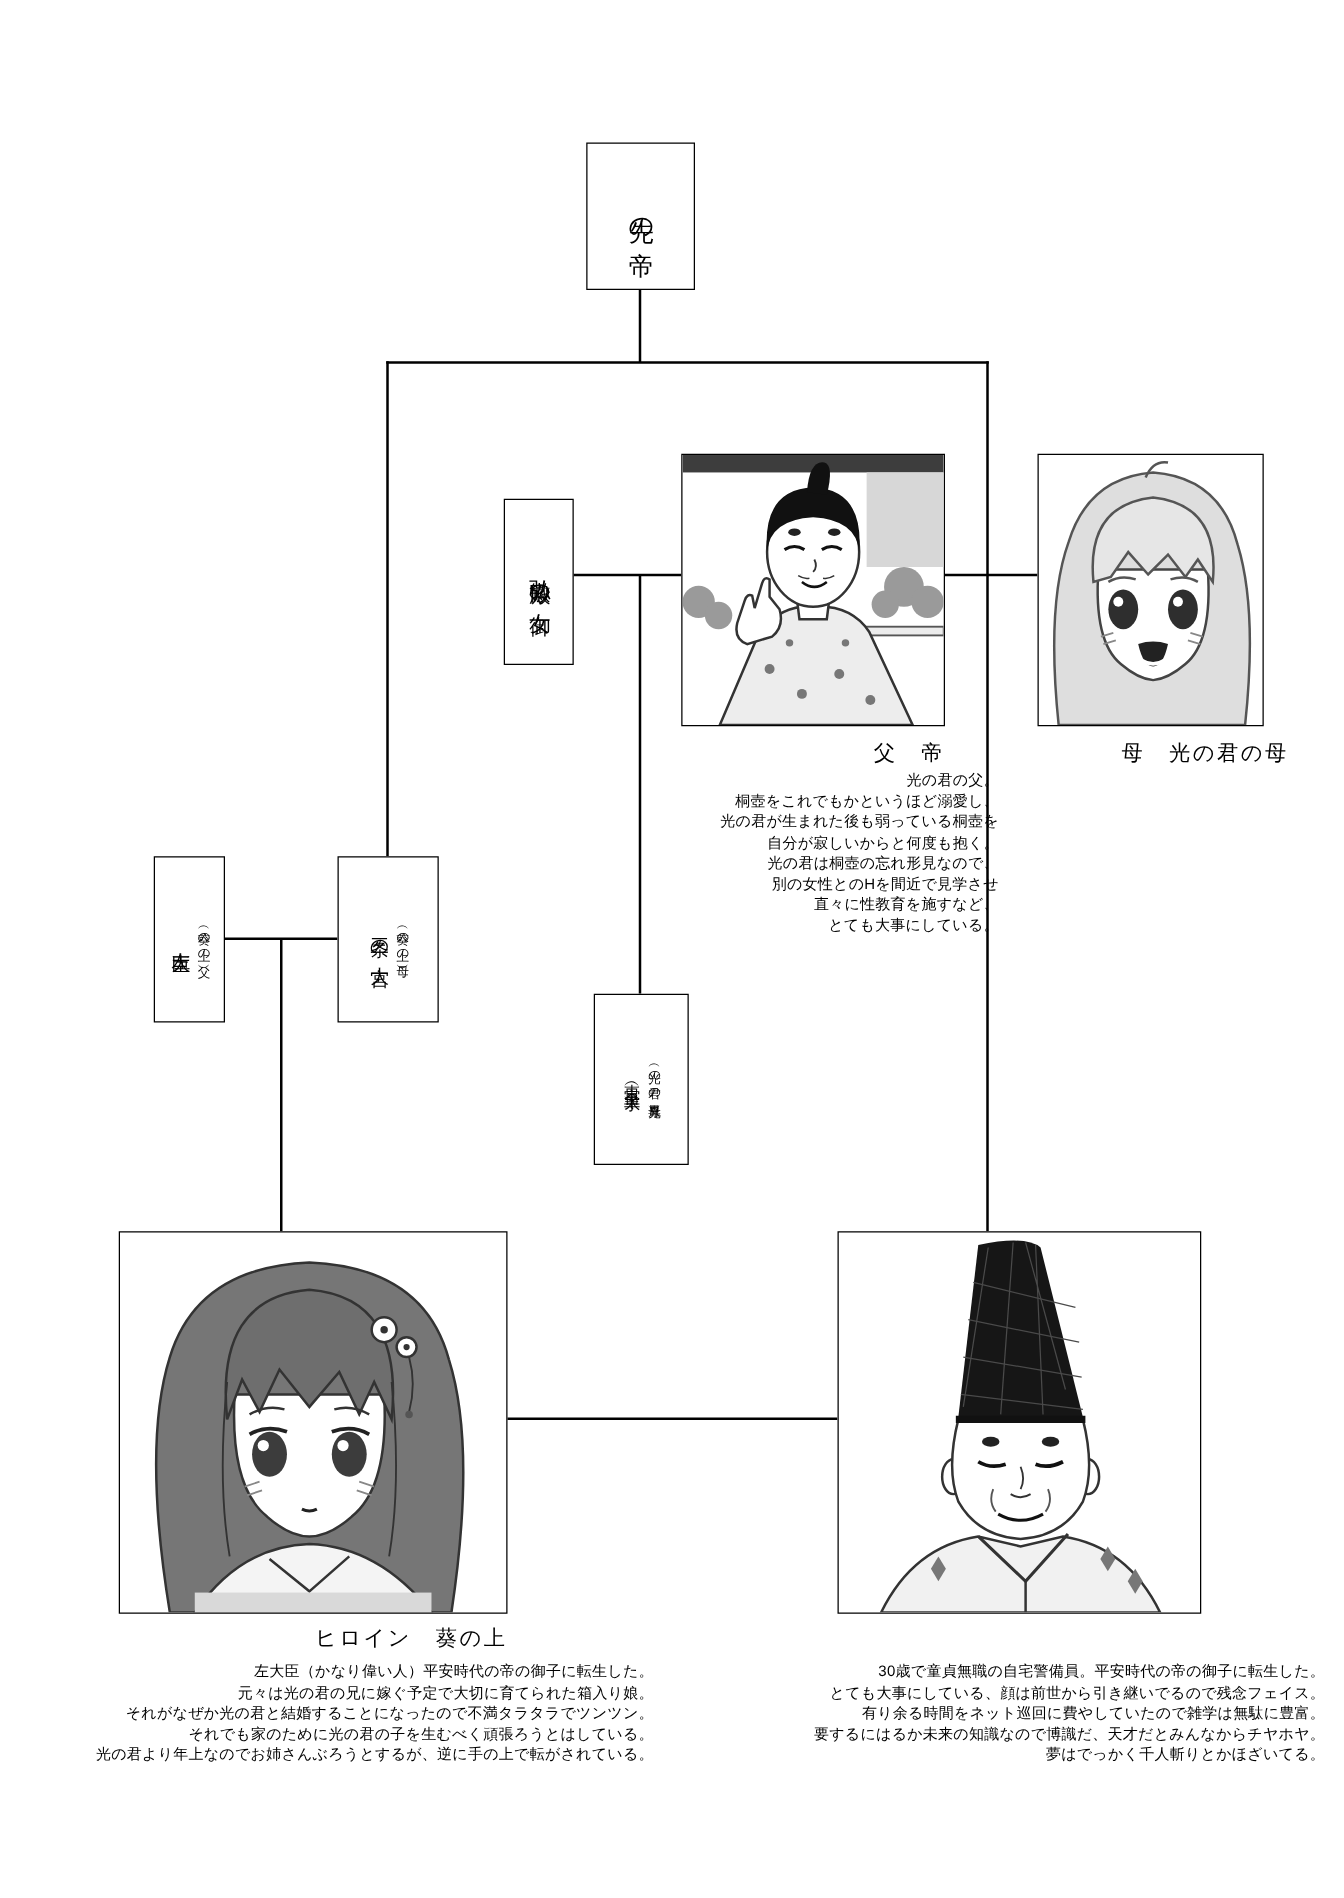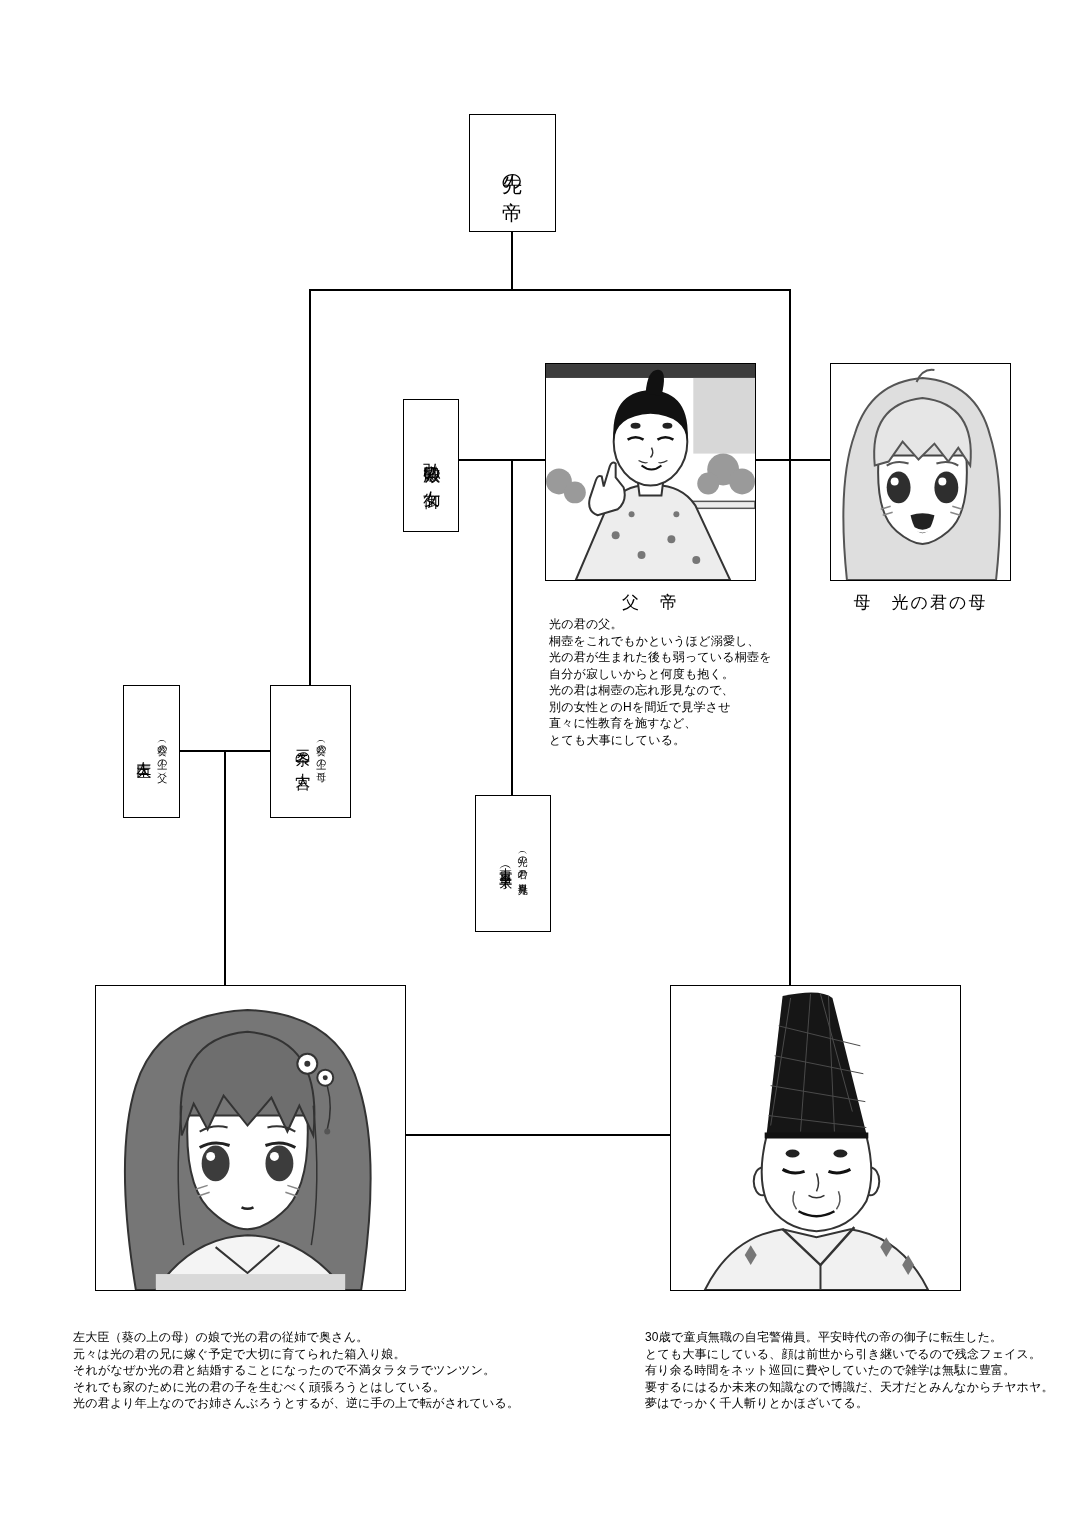--- a/index.html
+++ b/index.html
@@ -9,22 +9,22 @@
   .line { position:absolute; background:#000; }
   .vbox { position:absolute; border:1px solid #000; background:#fff;
           display:flex; flex-direction:row; align-items:center; justify-content:center; gap:5px; }
   .vtext { writing-mode:vertical-rl; text-orientation:mixed; letter-spacing:2px; line-height:1.1; }
   .lg { font-size:20px; }
   .md { font-size:17px; }
   .sm { font-size:15px; }
   .note { font-size:10px; color:#000; letter-spacing:1px; }
   .portrait { position:absolute; border:1px solid #000; background:#fff; overflow:hidden; }
   .portrait svg { display:block; width:100%; height:100%; }
-  .caption { position:absolute; text-align:center; font-size:17px; letter-spacing:2px; white-space:pre; }
-  .desc { position:absolute; font-size:12px; line-height:1.38; white-space:pre; letter-spacing:0.2px; }
+  .caption { position:absolute; text-align:right; font-size:17px; letter-spacing:2px; white-space:pre; }
+  .desc { position:absolute; font-size:12px; line-height:1.38; white-space:pre; letter-spacing:0.2px;text-align:right; }
 </style>
 </head>
 <body>
 
 <div class="canvas">
 
   <div class="line" style="left:511px;top:232px;width:2px;height:58px"></div>
   <div class="line" style="left:309px;top:289px;width:482px;height:2px"></div>
   <div class="line" style="left:309px;top:289px;width:2px;height:396px"></div>
   <div class="line" style="left:789px;top:289px;width:2px;height:696px"></div>
@@ -165,30 +165,31 @@
       <g fill="#777">
         <path d="M210 262 l6 -10 l6 10 l-6 10 z"></path>
         <path d="M232 280 l6 -10 l6 10 l-6 10 z"></path>
         <path d="M74 270 l6 -10 l6 10 l-6 10 z"></path>
       </g>
     </svg>
   </div>
 
   <div class="caption" style="left:545px;top:591px;width:211px">父　帝</div>
   <div class="caption" style="left:810px;top:591px;width:221px">母　光の君の母</div>
+  <div class="caption" style="left:95px;top:1299px;width:311px">ヒロイン　葵の上</div>
 
   <div class="desc" style="left:549px;top:616px;width:250px">光の君の父。
 桐壺をこれでもかというほど溺愛し、
 光の君が生まれた後も弱っている桐壺を
 自分が寂しいからと何度も抱く。
 光の君は桐壺の忘れ形見なので、
 別の女性とのHを間近で見学させ
 直々に性教育を施すなど、
 とても大事にしている。</div>
-  <div class="desc" style="left:73px;top:1329px;width:450px">左大臣（葵の上の母）の娘で光の君の従姉で奥さん。
+  <div class="desc" style="left:73px;top:1329px;width:450px">左大臣（かなり偉い人）平安時代の帝の御子に転生した。
 元々は光の君の兄に嫁ぐ予定で大切に育てられた箱入り娘。
 それがなぜか光の君と結婚することになったので不満タラタラでツンツン。
 それでも家のために光の君の子を生むべく頑張ろうとはしている。
 光の君より年上なのでお姉さんぶろうとするが、逆に手の上で転がされている。</div>
   <div class="desc" style="left:645px;top:1329px;width:415px">30歳で童貞無職の自宅警備員。平安時代の帝の御子に転生した。
 とても大事にしている、顔は前世から引き継いでるので残念フェイス。
 有り余る時間をネット巡回に費やしていたので雑学は無駄に豊富。
 要するにはるか未来の知識なので博識だ、天才だとみんなからチヤホヤ。
 夢はでっかく千人斬りとかほざいてる。</div>
 

